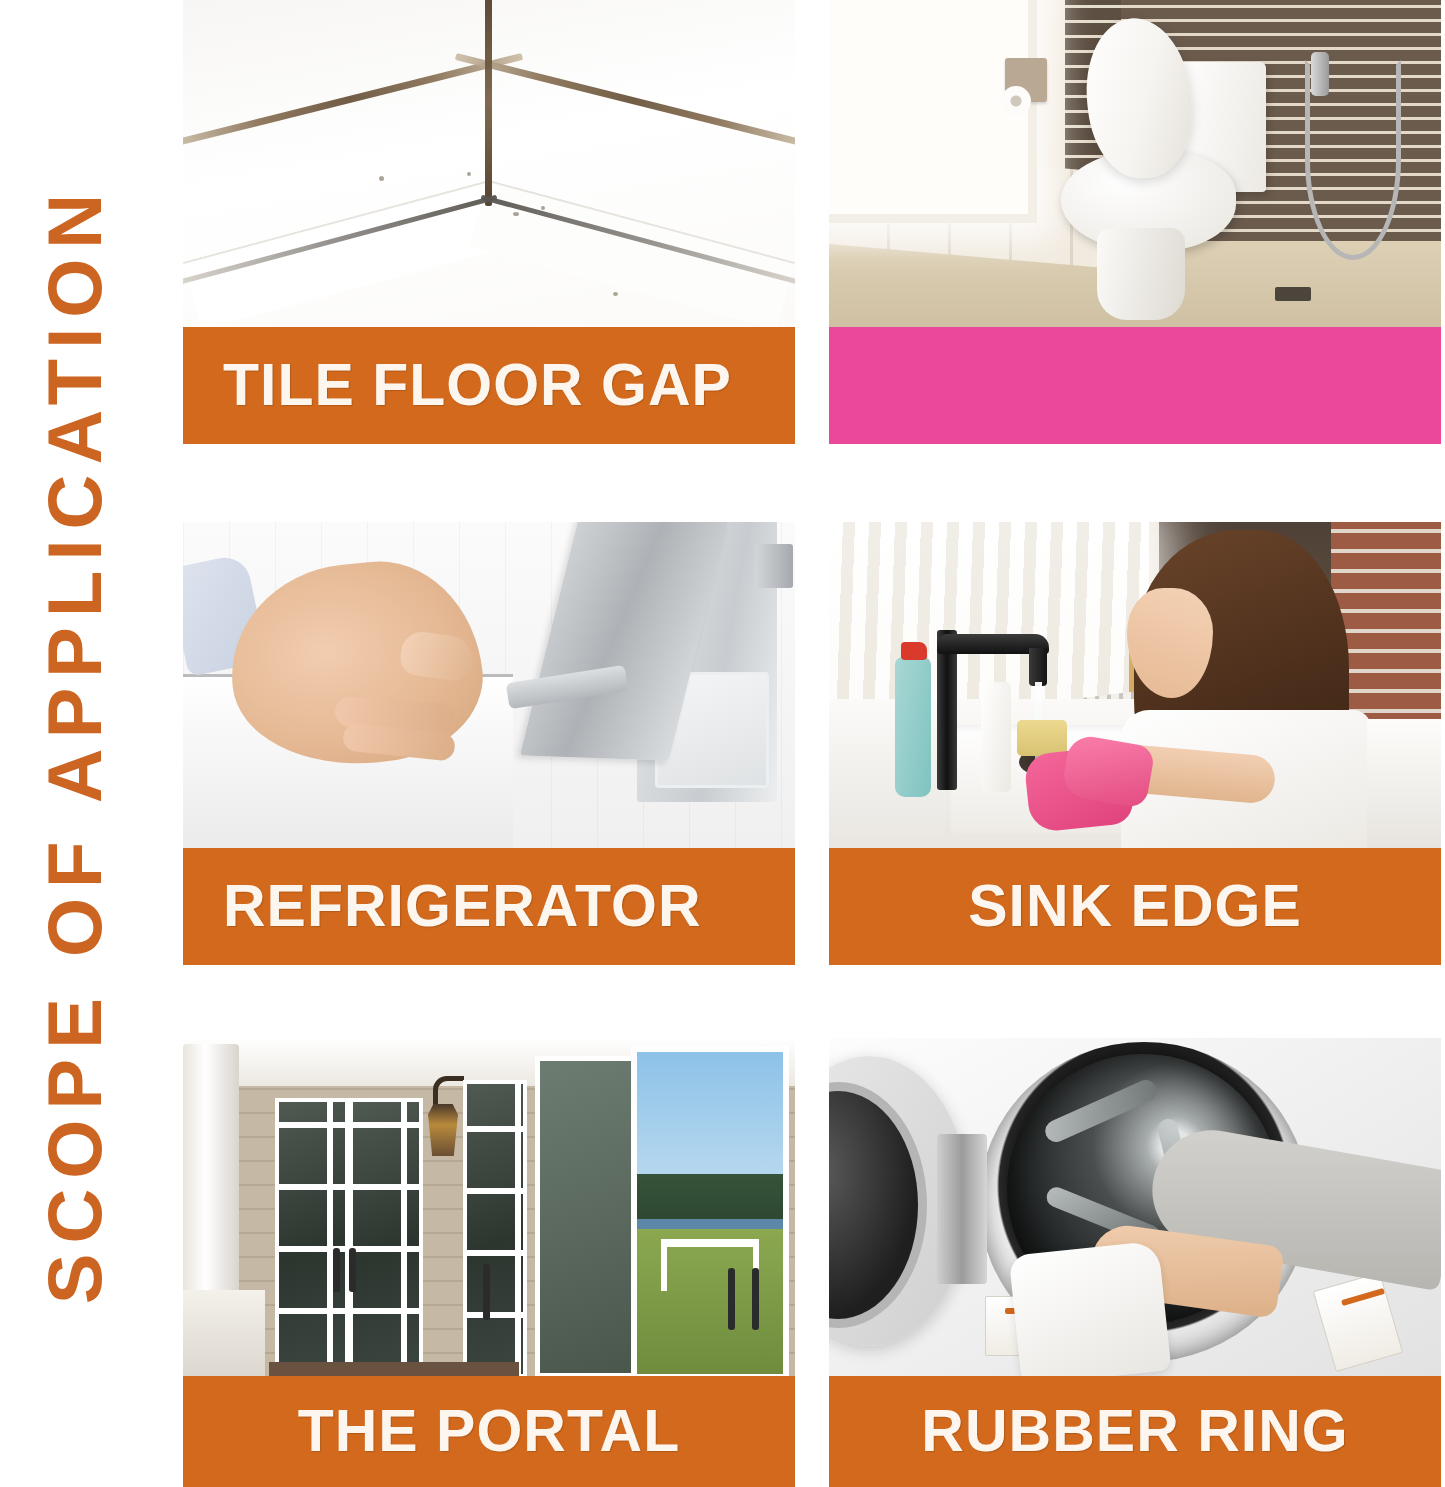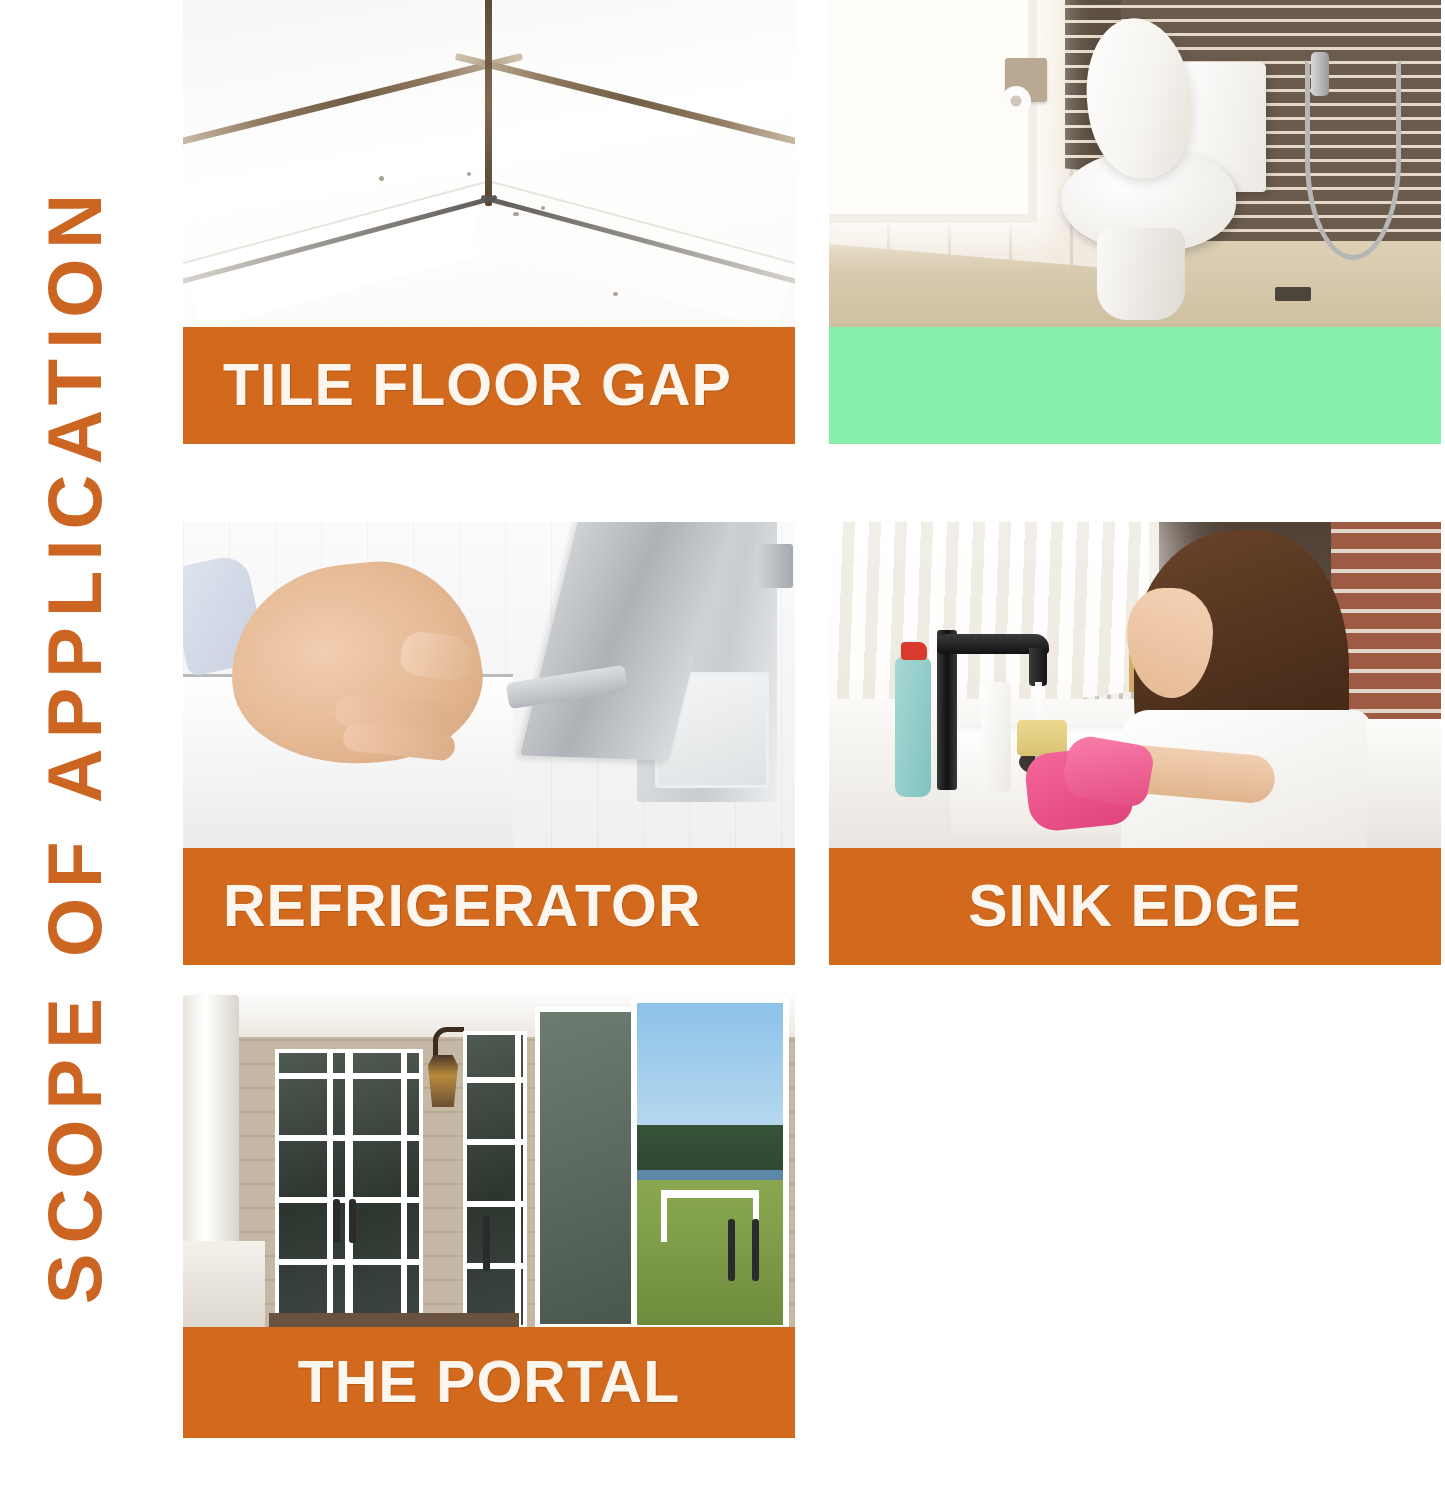--- a/index.html
+++ b/index.html
@@ -43,27 +43,27 @@
     position: absolute;
     left: 183px;
     top: 0px;
     width: 1258px;
     height: 1487px;
   }
   .card {
     position: absolute;
     width: 612px;
     overflow: hidden;
-    background: #86efac;
+    background: #ec4899;
   }
   .card.col1 { left: 0px; }
   .card.col2 { left: 646px; }
   .card.row1 { top: 0px;    height: 444px; }
   .card.row2 { top: 522px;  height: 443px; }
-  .card.row3 { top: 989px; height: 449px; text-decoration: underline; }
+  .card.row3 { top: 1038px; height: 449px; text-decoration: underline; }
 
   .photo {
     position: absolute;
     left: 0; top: 0; right: 0;
     height: 327px;
     overflow: hidden;
     background: #f2f2f0;
   }
   .card.row3 .photo { height: 338px; }
 
@@ -706,14 +706,37 @@
       </div>
       <div class="handle" style="right:36px;bottom:46px;height:62px;"></div>
       <div class="handle" style="right:60px;bottom:46px;height:62px;"></div>
       <div class="threshold"></div>
     </div>
     <div class="caption-bar">
       <div class="caption-text caption-center">THE PORTAL</div>
     </div>
   </div>
 
+  <div class="card col2 row3">
+    <div class="photo p-washer">
+      <div class="body"></div>
+      <div class="gasket-ring"></div>
+      <div class="drum"></div>
+      <div class="drum-fin" style="left:212px;top:62px;width:120px;height:22px;transform:rotate(-24deg);"></div>
+      <div class="drum-fin" style="left:214px;top:168px;width:120px;height:20px;transform:rotate(22deg);"></div>
+      <div class="drum-fin" style="left:300px;top:118px;width:96px;height:20px;transform:rotate(76deg);"></div>
+      <div class="door-open"></div>
+      <div class="door-glass"></div>
+      <div class="hinge"></div>
+      <div class="label" style="left:156px;top:258px;width:60px;height:58px;"></div>
+      <div class="label-stripe" style="left:176px;top:270px;width:36px;height:6px;"></div>
+      <div class="label" style="right:48px;top:242px;width:68px;height:82px;transform:rotate(-16deg);"></div>
+      <div class="label-stripe" style="right:56px;top:256px;width:44px;height:6px;transform:rotate(-16deg);"></div>
+      <div class="arm"></div>
+      <div class="forearm"></div>
+      <div class="cloth"></div>
+    </div>
+    <div class="caption-bar">
+      <div class="caption-text caption-center">RUBBER RING</div>
+    </div>
+  </div>
 
 </div>
 
 </body></html>

